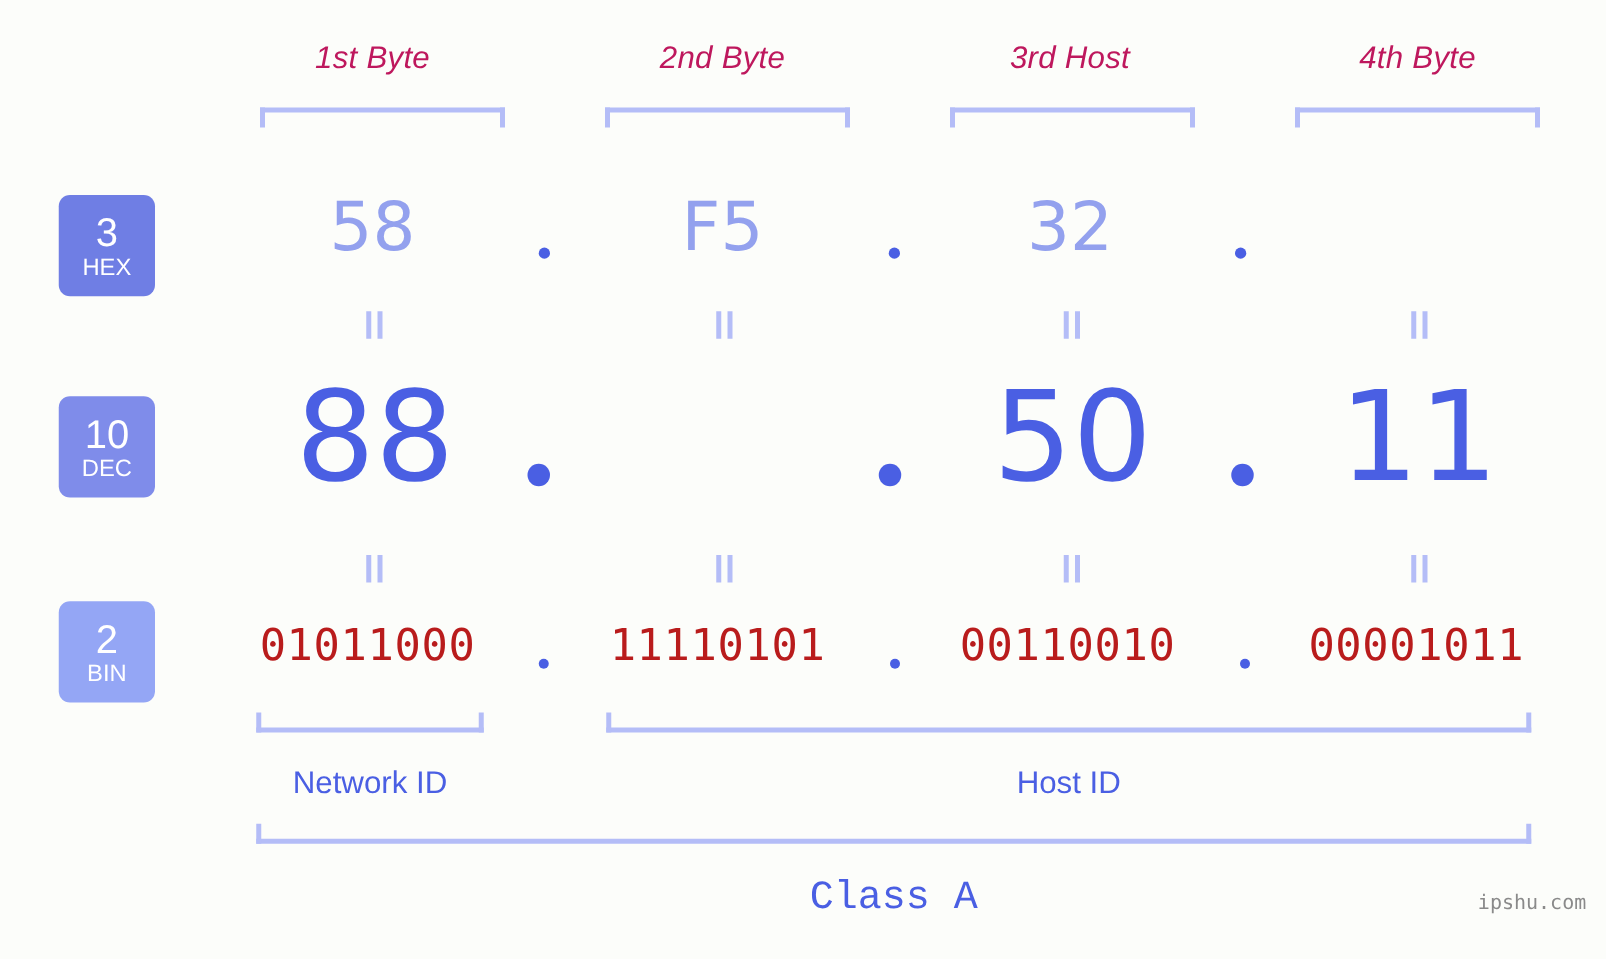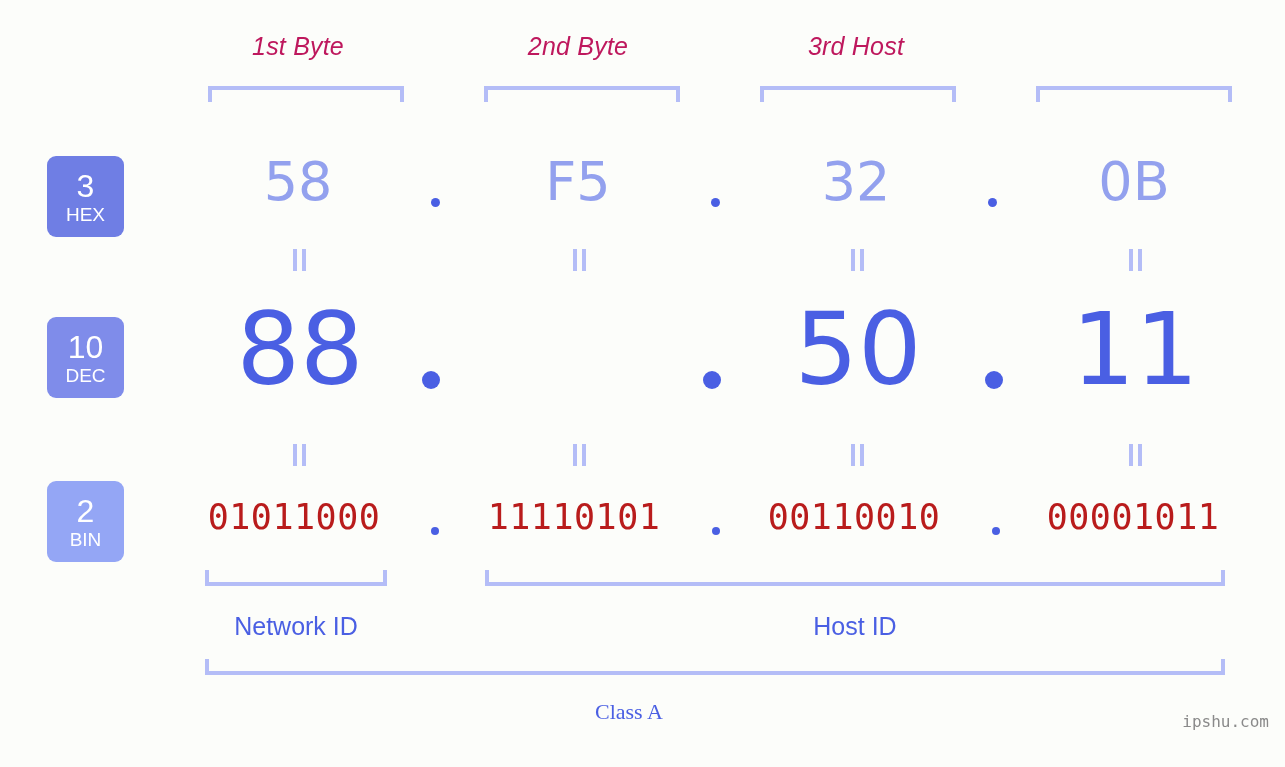--- a/index.html
+++ b/index.html
@@ -145,24 +145,24 @@
   .section-label {
     position: absolute;
     text-align: center;
     font-size: 25px;
     color: #4a5fe3;
     font-family: "Liberation Sans", sans-serif;
   }
 
   .class-label {
     position: absolute;
-    text-align: left;
-    font-size: 22px;
+    text-align: center;
+    font-size: 32px;
     color: #4a5fe3;
-    font-family: Liberation Serif, serif;
+    font-family: Liberation Mono, monospace;
   }
 
   
   .watermark {
     position: absolute;
     right: 16px;
     top: 712px;
     font-family: "DejaVu Sans Mono", monospace;
     font-size: 16px;
     color: #8a8a8a;
@@ -170,20 +170,21 @@
   }
 </style>
 </head>
 <body>
 
 <div id="canvas">
 
   <div class="byte-label" style="left:178px">1st Byte</div>
   <div class="byte-label" style="left:458px">2nd Byte</div>
   <div class="byte-label" style="left:736px">3rd Host</div>
+  <div class="byte-label" style="left:1014px">4th Byte</div>
 
   <div class="bracket-top" style="left:208px; width:196px"></div>
   <div class="bracket-top" style="left:484px; width:196px"></div>
   <div class="bracket-top" style="left:760px; width:196px"></div>
   <div class="bracket-top" style="left:1036px; width:196px"></div>
 
   <div class="badge" style="top:156px; background:#6f7ee4">
     <span class="num">3</span>
     <span class="nm">HEX</span>
   </div>
@@ -194,21 +195,20 @@
   </div>
 
   <div class="badge" style="top:481px; background:#94a6f5">
     <span class="num">2</span>
     <span class="nm">BIN</span>
   </div>
 
   <div class="val-cell hex-val" style="left:178px">58</div>
   <div class="val-cell hex-val" style="left:458px">F5</div>
   <div class="val-cell hex-val" style="left:736px">32</div>
-  <div class="val-cell hex-val" style="left:1014px">0B</div>
 
   <div class="dot hex" style="left:431px"></div>
   <div class="dot hex" style="left:711px"></div>
   <div class="dot hex" style="left:988px"></div>
 
   <div class="eq" style="left:291px; top:249px"></div>
   <div class="eq" style="left:571px; top:249px"></div>
   <div class="eq" style="left:849px; top:249px"></div>
   <div class="eq" style="left:1127px; top:249px"></div>
 

